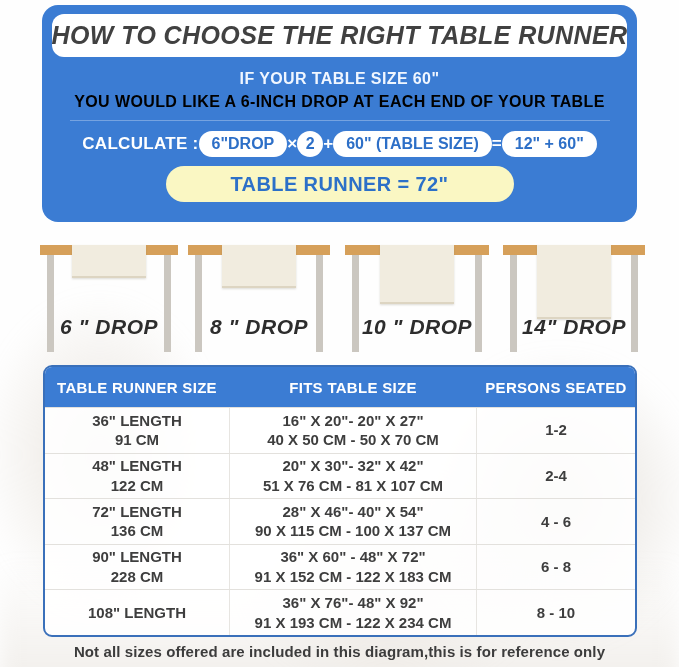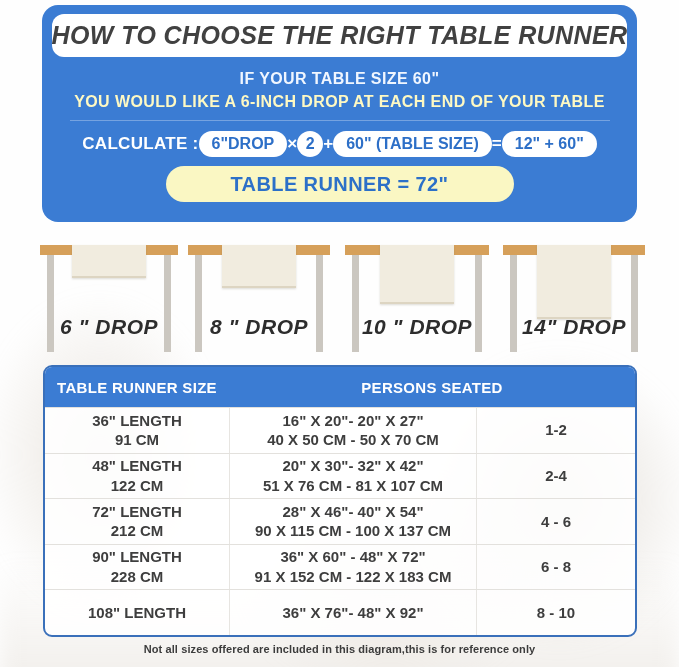--- a/index.html
+++ b/index.html
@@ -30,21 +30,21 @@
   }
   .title-box {
     margin-top:9px; width:575px; height:43px; background:#ffffff;
     border-radius:12px; display:flex; align-items:center; justify-content:center;
   }
   .title-text {
     font-size:25px; font-weight:bold; font-style:italic; color:#414141;
     letter-spacing:0.4px; white-space:nowrap;
   }
   .subtitle1 { margin-top:13px; color:#f0f6ff; font-weight:bold; font-size:16px; letter-spacing:0.4px; }
-  .subtitle2 { margin-top:5px;  color:#fef9c3; font-weight:bold; font-size:16px; letter-spacing:0.4px; }
+  .subtitle2 { margin-top:5px;  color:#000000; font-weight:bold; font-size:16px; letter-spacing:0.4px; }
   .panel-divider { margin-top:9px; width:540px; height:1px; background:rgba(255,255,255,0.3); }
 
   .calc-row {
     margin-top:10px; display:flex; align-items:center; justify-content:center; 
     width:100%; white-space:nowrap;
   }
   .calc-label { color:#ffffff; font-weight:bold; font-size:17px; letter-spacing:0.3px; }
   .pill {
     background:#ffffff; color:#2d6fc7; font-weight:bold; font-size:16px;
     padding:4px 13px; border-radius:16px; display:inline-block;
@@ -102,21 +102,21 @@
   .c3 { flex:1; }
   .st-row { flex:1; display:flex; align-items:center; border-top:1px solid #e3e1dd; }
   .st-row .cell {
     text-align:center; font-size:15px; color:#3e3e3e; line-height:1.32; font-weight:bold;
   }
   .st-row .cell.c2 { border-left:1px solid #e7e5e1; border-right:1px solid #e7e5e1;
     align-self:stretch; display:flex; flex-direction:column; justify-content:center; }
 
   .footnote {
     position:absolute; left:0; top:643px; width:100%; text-align:center;
-    font-size:11px; font-weight:bold; color:#3c3c3c; letter-spacing:0.1px;
+    font-size:15px; font-weight:bold; color:#3c3c3c; letter-spacing:0.1px;
   }
 </style>
 </head>
 <body>
 
 <div class="canvas">
 
   <div class="bg-photo">
     <div class="blob b1"></div>
     <div class="blob b2"></div>
@@ -171,20 +171,21 @@
     <div class="tabletop"></div>
     <div class="leg left"></div>
     <div class="leg right"></div>
     <div class="runner"></div>
     <div class="drop-label">14" DROP</div>
   </div>
 
   <div class="size-table">
     <div class="st-header">
       <div class="hcell c1">TABLE RUNNER SIZE</div>
+      <div class="hcell c2">FITS TABLE SIZE</div>
       <div class="hcell c3">PERSONS SEATED</div>
     </div>
 
     <div class="st-row">
       <div class="cell c1">
         <div>36" LENGTH</div>
         <div>91 CM</div>
       </div>
       <div class="cell c2">
         <div>16" X 20"- 20" X 27"</div>
@@ -201,21 +202,21 @@
       <div class="cell c2">
         <div>20" X 30"- 32" X 42"</div>
         <div>51 X 76 CM - 81 X 107 CM</div>
       </div>
       <div class="cell c3">2-4</div>
     </div>
 
     <div class="st-row">
       <div class="cell c1">
         <div>72" LENGTH</div>
-        <div>212 CM</div>
+        <div>136 CM</div>
       </div>
       <div class="cell c2">
         <div>28" X 46"- 40" X 54"</div>
         <div>90 X 115 CM - 100 X 137 CM</div>
       </div>
       <div class="cell c3">4 - 6</div>
     </div>
 
     <div class="st-row">
       <div class="cell c1">
@@ -228,20 +229,21 @@
       </div>
       <div class="cell c3">6 - 8</div>
     </div>
 
     <div class="st-row">
       <div class="cell c1">
         <div>108" LENGTH</div>
       </div>
       <div class="cell c2">
         <div>36" X 76"- 48" X 92"</div>
+        <div>91 X 193 CM - 122 X 234 CM</div>
       </div>
       <div class="cell c3">8 - 10</div>
     </div>
   </div>
 
   <div class="footnote">Not all sizes offered are included in this diagram,this is for reference only</div>
 
 </div>
 
 </body></html>

